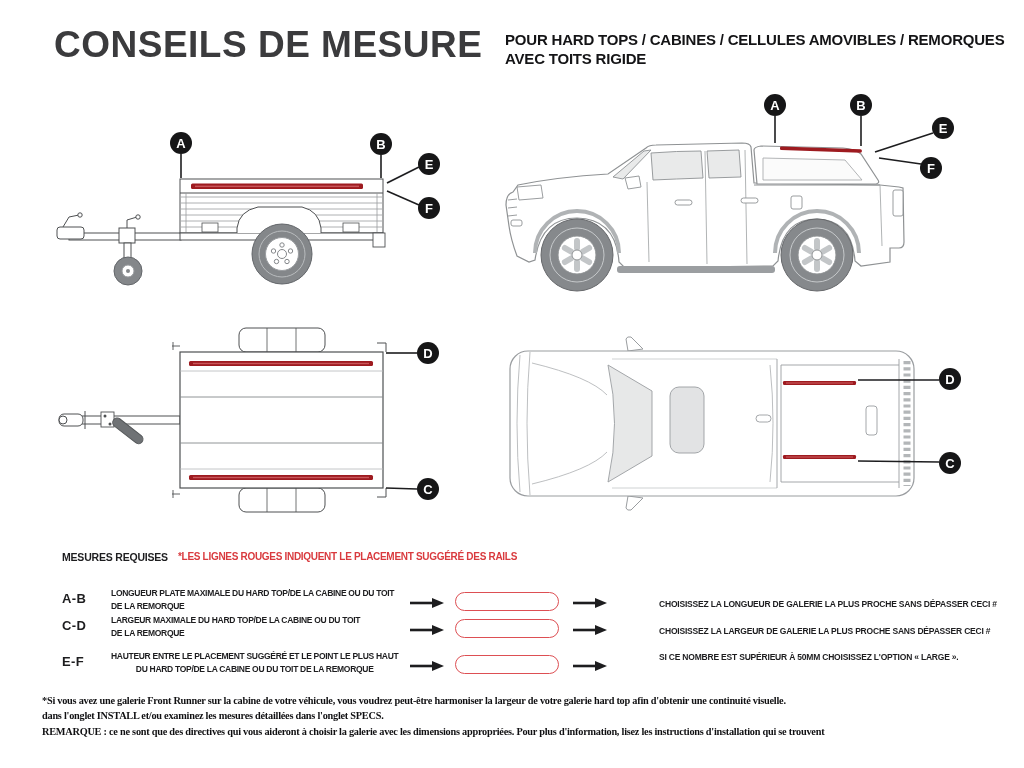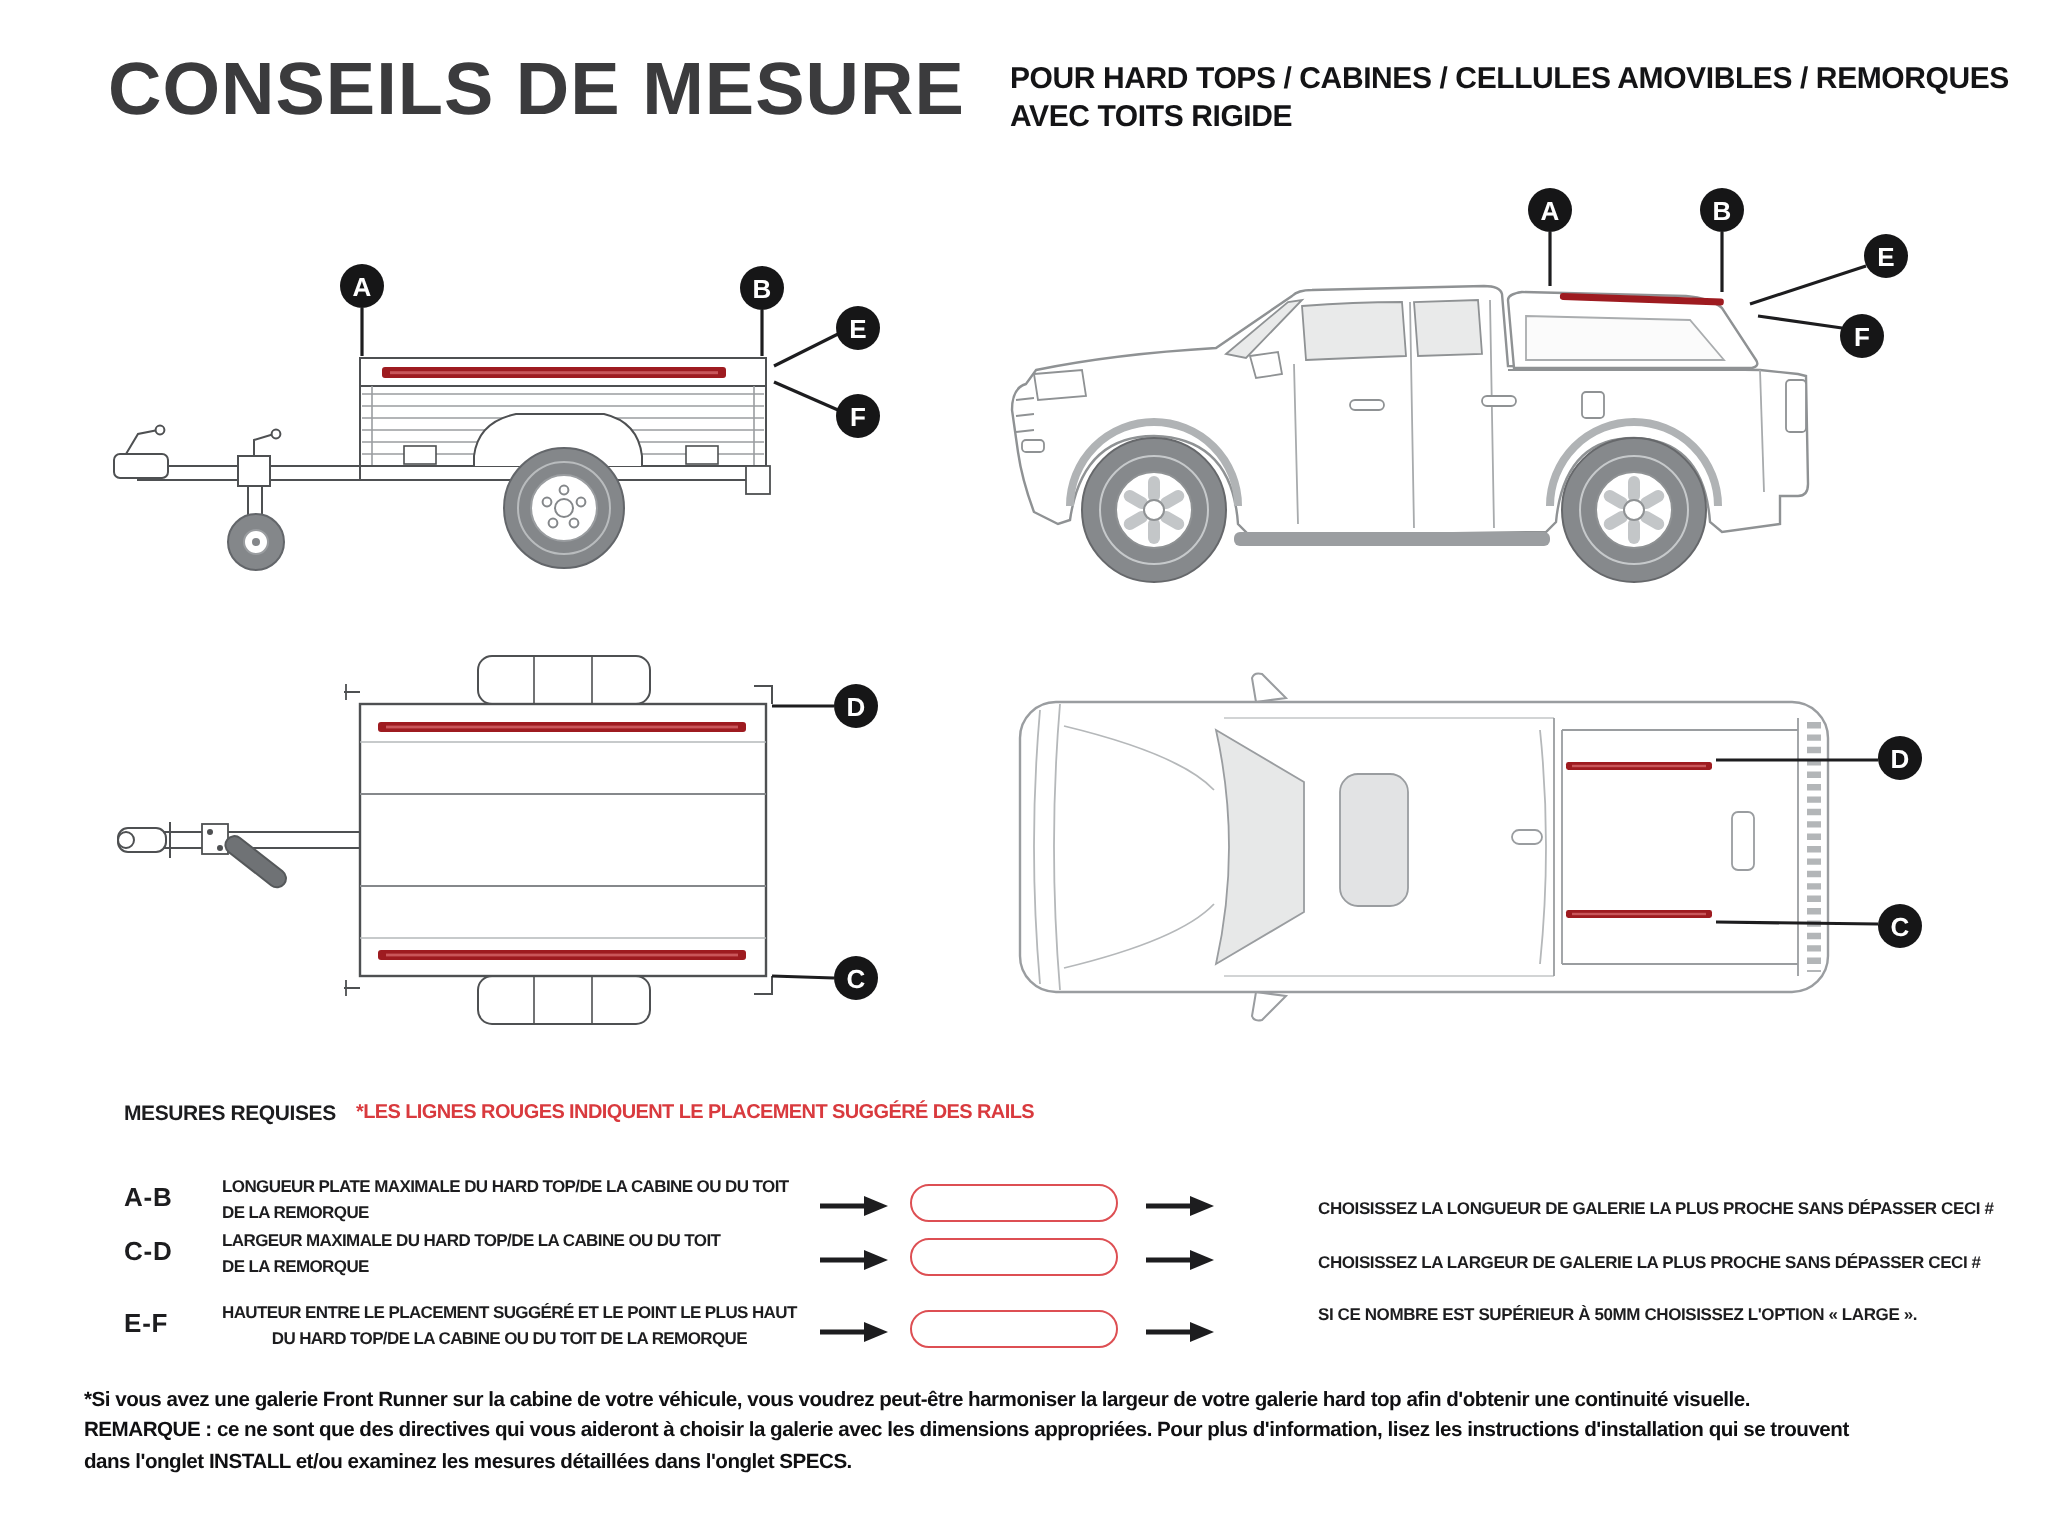--- a/index.html
+++ b/index.html
@@ -32,21 +32,21 @@
   .rdesc{position:absolute;left:40px;top:0;font-size:8.5px;font-weight:bold;line-height:13px;letter-spacing:-0.3px;}
   .rdesc div{white-space:nowrap;padding-left:16px;}
   .arrow1{position:absolute;left:355px;top:11px;}
   .arrow2{position:absolute;left:518px;top:11px;}
   .pill{position:absolute;left:400px;top:5px;width:102px;height:17px;border:1.7px solid #dd4f53;border-radius:11px;background:#fff;}
   .rinstr{position:absolute;left:565px;top:1px;font-size:8.5px;font-weight:bold;line-height:13.5px;letter-spacing:-0.2px;margin-left:39px;}
   .rinstr div{white-space:nowrap;}
   .mrow.single .rinstr{top:11px;}
   
   .footnote{left:42px;top:693px;font-size:10.3px;font-weight:bold;line-height:15.3px;letter-spacing:-0.25px;color:#101012;}
-  .footnote div{white-space:nowrap;}
+  .footnote div{white-space:nowrap;font-family:Liberation Serif, serif;}
 </style>
 </head>
 <body>
 
 <div class="abs title">CONSEILS DE MESURE</div>
 <div class="abs subtitle">
   <div>POUR HARD TOPS / CABINES / CELLULES AMOVIBLES / REMORQUES</div>
   <div>AVEC TOITS RIGIDE</div>
 </div>
 
@@ -281,15 +281,15 @@
       <line x1="0" y1="5" x2="23" y2="5" stroke="#1d1d1f" stroke-width="2.6"></line>
       <polygon points="22,0 34,5 22,10" fill="#1d1d1f"></polygon>
     </svg>
   <div class="rinstr">
     <div>SI CE NOMBRE EST SUPÉRIEUR À 50MM CHOISISSEZ L'OPTION « LARGE ».</div>
   </div>
 </div>
 
 <div class="abs footnote">
   <div>*Si vous avez une galerie Front Runner sur la cabine de votre véhicule, vous voudrez peut-être harmoniser la largeur de votre galerie hard top afin d'obtenir une continuité visuelle.</div>
+  <div>dans l'onglet INSTALL et/ou examinez les mesures détaillées dans l'onglet SPECS.</div>
   <div>REMARQUE : ce ne sont que des directives qui vous aideront à choisir la galerie avec les dimensions appropriées. Pour plus d'information, lisez les instructions d'installation qui se trouvent</div>
-  <div>dans l'onglet INSTALL et/ou examinez les mesures détaillées dans l'onglet SPECS.</div>
 </div>
 
 </body></html>

